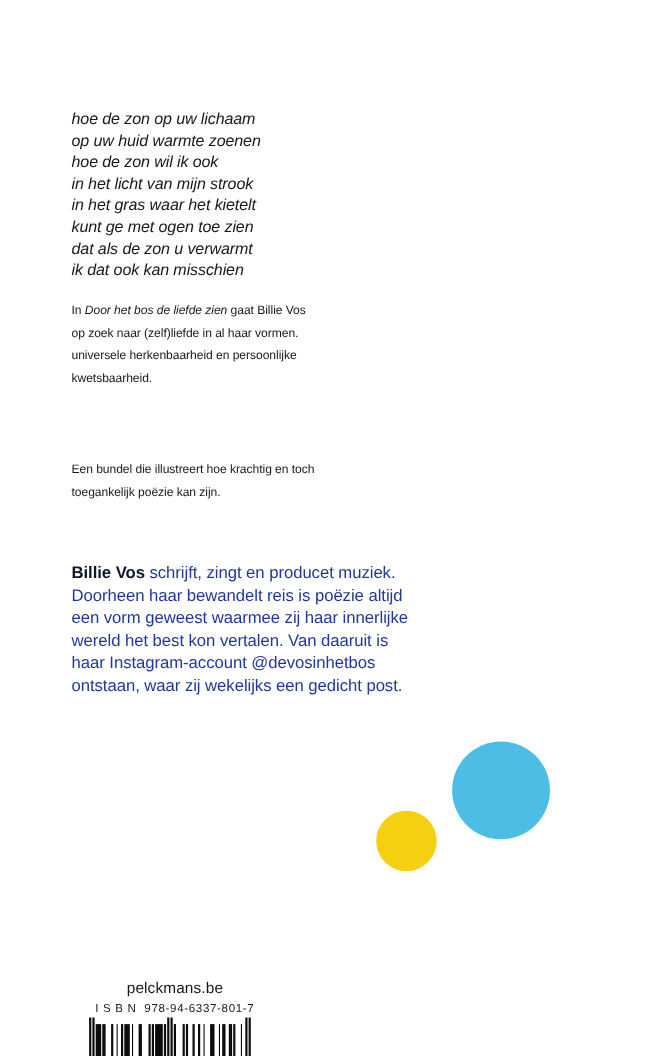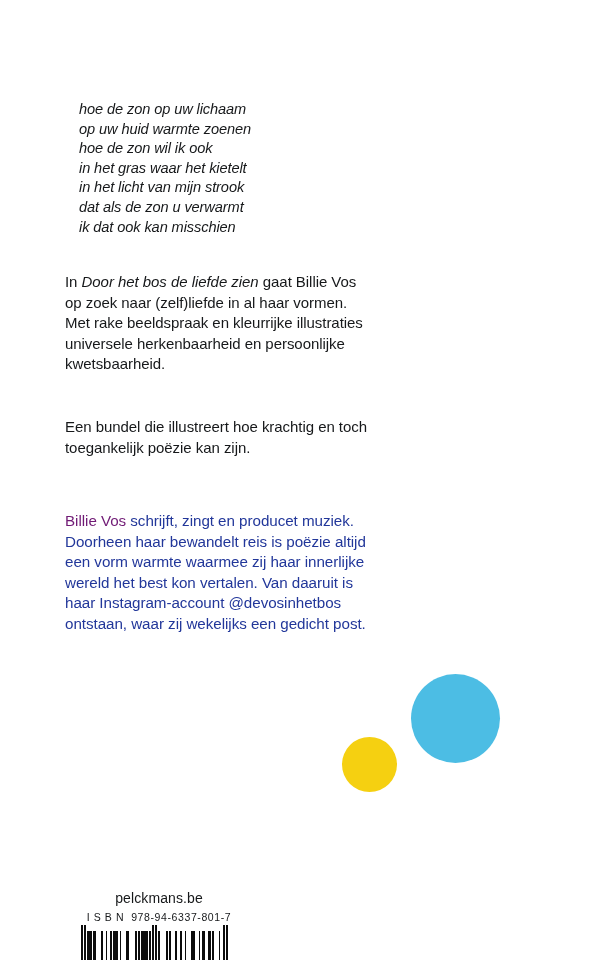--- a/index.html
+++ b/index.html
@@ -21,38 +21,37 @@
     inset: 0;
     background: #ffffff;
   }
 
   
   .poem {
     position: absolute;
     left: 65px;
     top: 100px;
     width: 340px;
-    margin-left: 14px;
   }
   .poem-line {
     font-style: italic;
     font-size: 14.6px;
     line-height: 19.6px;
     color: #16181a;
     letter-spacing: -0.1px;
     white-space: pre;
   }
 
   
   .blurb {
     position: absolute;
     left: 65px;
     width: 350px;
     color: #16181a;
-    font-size: 15px;
+    font-size: 11px;
     line-height: 20.6px;
     letter-spacing: -0.05px;
   }
   .blurb-1 { top: 272px; }
   .blurb-2 { top: 417px; }
   .blurb-line { white-space: pre; }
   .blurb-line em {
     font-style: italic;
   }
 
@@ -62,22 +61,22 @@
     left: 65px;
     top: 511px;
     width: 350px;
     color: #22379a;
     font-size: 15.2px;
     line-height: 20.6px;
     letter-spacing: -0.05px;
   }
   .bio-line { white-space: pre; }
   .bio-name {
-    font-weight: normal;
-    color: #701a75;
+    font-weight: bold;
+    color: #0f172a;
   }
 
   
   .circle {
     position: absolute;
     border-radius: 50%;
   }
   .circle-blue {
     left: 411px;
     top: 674px;
@@ -145,43 +144,43 @@
 </style>
 </head>
 <body>
 
 <div class="page">
 
   <div class="poem">
     <div class="poem-line">hoe de zon op uw lichaam</div>
     <div class="poem-line">op uw huid warmte zoenen</div>
     <div class="poem-line">hoe de zon wil ik ook</div>
+    <div class="poem-line">in het licht van mijn strook</div>
     <div class="poem-line">in het gras waar het kietelt</div>
-    <div class="poem-line">in het licht van mijn strook</div>
+    <div class="poem-line">kunt ge met ogen toe zien</div>
     <div class="poem-line">dat als de zon u verwarmt</div>
     <div class="poem-line">ik dat ook kan misschien</div>
   </div>
 
   <div class="blurb blurb-1">
     <div class="blurb-line"><span>In </span><em>Door het bos de liefde zien</em><span> gaat Billie Vos</span></div>
     <div class="blurb-line">op zoek naar (zelf)liefde in al haar vormen.</div>
-    <div class="blurb-line">Met rake beeldspraak en kleurrijke illustraties</div>
     <div class="blurb-line">universele herkenbaarheid en persoonlijke</div>
     <div class="blurb-line">kwetsbaarheid.</div>
   </div>
 
   <div class="blurb blurb-2">
     <div class="blurb-line">Een bundel die illustreert hoe krachtig en toch</div>
     <div class="blurb-line">toegankelijk poëzie kan zijn.</div>
   </div>
 
   <div class="bio">
     <div class="bio-line"><span class="bio-name">Billie Vos</span><span> schrijft, zingt en producet muziek.</span></div>
     <div class="bio-line">Doorheen haar bewandelt reis is poëzie altijd</div>
-    <div class="bio-line">een vorm warmte waarmee zij haar innerlijke</div>
+    <div class="bio-line">een vorm geweest waarmee zij haar innerlijke</div>
     <div class="bio-line">wereld het best kon vertalen. Van daaruit is</div>
     <div class="bio-line">haar Instagram-account @devosinhetbos</div>
     <div class="bio-line">ontstaan, waar zij wekelijks een gedicht post.</div>
   </div>
 
   <div class="circle circle-blue"></div>
   <div class="circle circle-yellow"></div>
 
   <div class="imprint">
     <div class="publisher">pelckmans.be</div>

